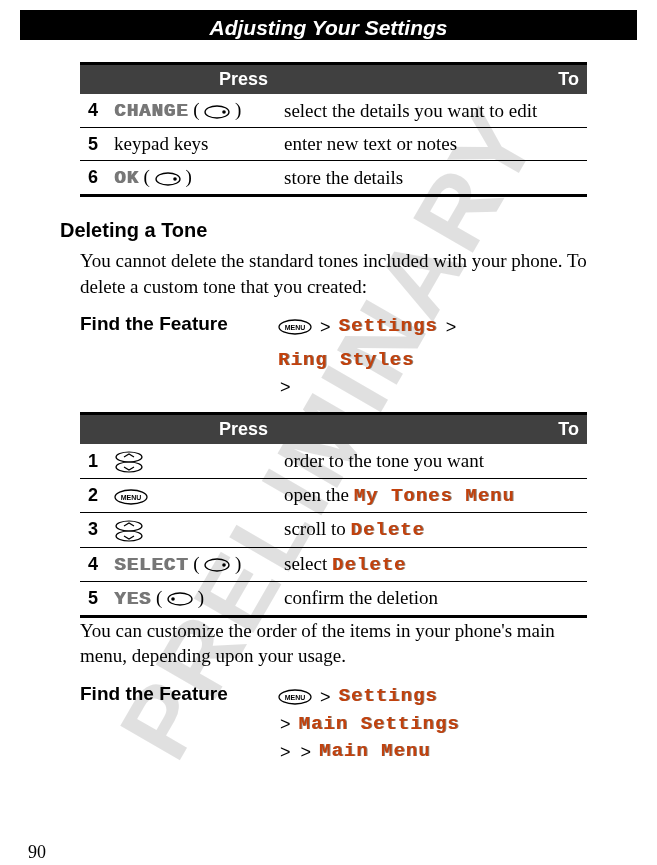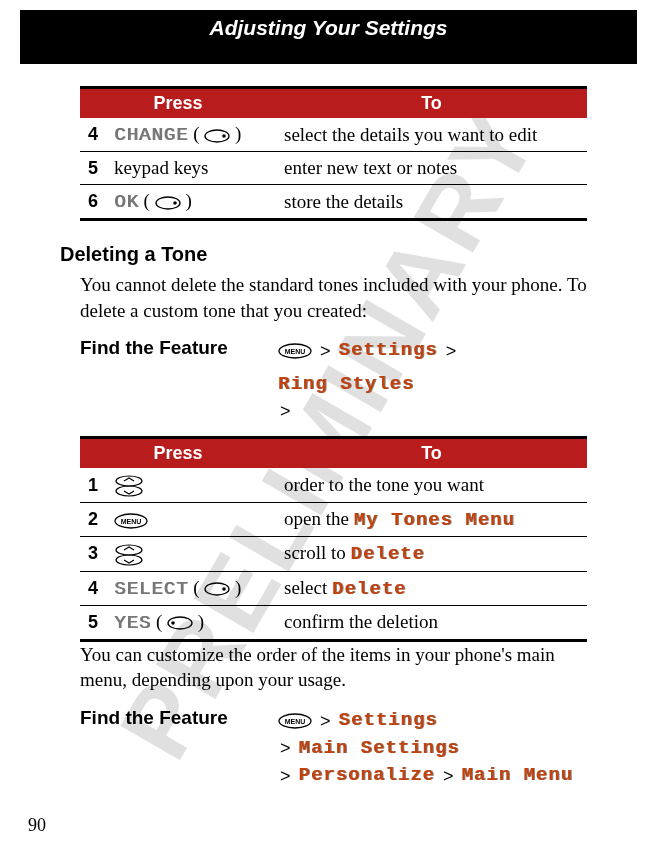--- a/index.html
+++ b/index.html
@@ -27,59 +27,59 @@
     white-space: nowrap;
   }
   .banner {
     background: #000;
     color: #fff;
     text-align: center;
     font-style: italic;
     font-weight: 700;
     font-family: Arial, sans-serif;
     font-size: 21px;
-    padding: 6px 0 24px 0;
+    padding: 6px 0 0 0;
     margin: 10px 20px 0 20px;
     position: relative;
   }
   .content {
     position: relative;
     padding: 22px 70px 0 80px;
   }
   .thick-rule { border-top: 3px solid #000; margin-bottom: 0; }
   table.steps {
     width: 100%;
     border-collapse: collapse;
     font-size: 19px;
   }
   table.steps thead th {
-    background: #b91c1c;
+    background: #404040;
     color: #fff;
-    text-align: center;
+    text-align: right;
     font-family: Arial, sans-serif;
     font-weight: 700;
     font-size: 18px;
     padding: 4px 8px;
   }
   table.steps td {
     padding: 5px 8px 5px 8px;
     vertical-align: middle;
     border-bottom: 1px solid #000;
   }
   table.steps tbody tr:last-child td { border-bottom: 3px solid #000; }
   td.num {
     width: 26px;
     font-weight: 700;
     font-family: Arial, sans-serif;
     font-size: 18px;
   }
   td.press { width: 170px; }
   .softkey {
     font-family: "Courier New", monospace;
-    font-weight: 400;
+    font-weight: 700;
     letter-spacing: 1px;
     color: #777;
     text-shadow: 1px 0 #777;
   }
   .menupath {
     font-family: "Courier New", monospace;
     font-weight: 700;
     letter-spacing: 1px;
     color: #c2410c;
     text-shadow: 1px 0 #888;
@@ -121,21 +121,21 @@
   .section-head {
     font-family: Arial, sans-serif;
     font-weight: 700;
     font-style: italic;
     font-size: 26px;
     margin: 28px 0 10px -20px;
   }
   .page-num {
     position: absolute;
     left: 28px;
-    bottom: 29px;
+    bottom: 2px;
     font-size: 18px;
     font-family: Georgia, serif;
   }
 </style>
 </head>
 <body>
 
 <div class="watermark">PRELIMINARY</div>
 
 <div class="banner">
@@ -320,21 +320,20 @@
         </span>
         <span class="gt">&gt;</span>
         <span class="menupath">Settings</span>
       </div>
       <div class="row">
         <span class="gt">&gt;</span>
         <span class="menupath">Main Settings</span>
       </div>
       <div class="row">
         <span class="gt">&gt;</span>
-        <span class="menupath">Personalize</span>
         <span class="gt">&gt;</span>
         <span class="menupath">Main Menu</span>
       </div>
     </div>
   </div>
 
 </div>
 
 <div class="page-num">90</div>
 

